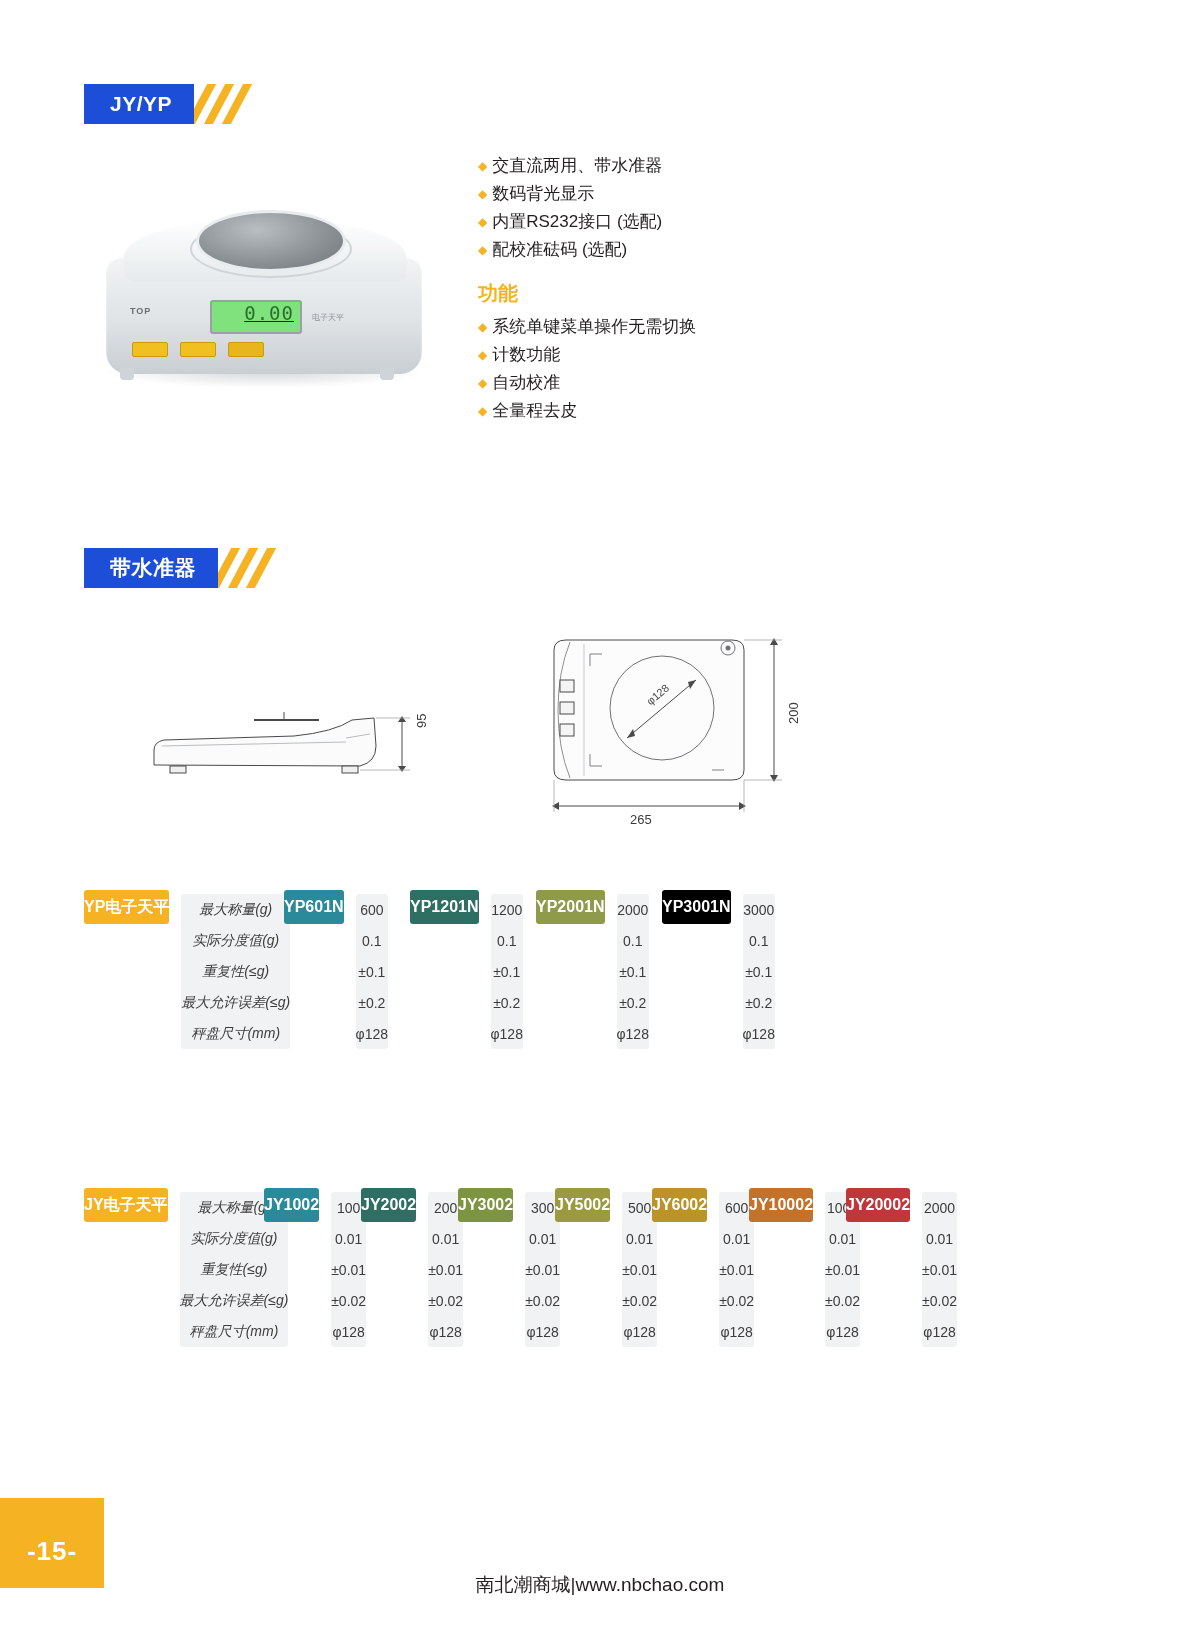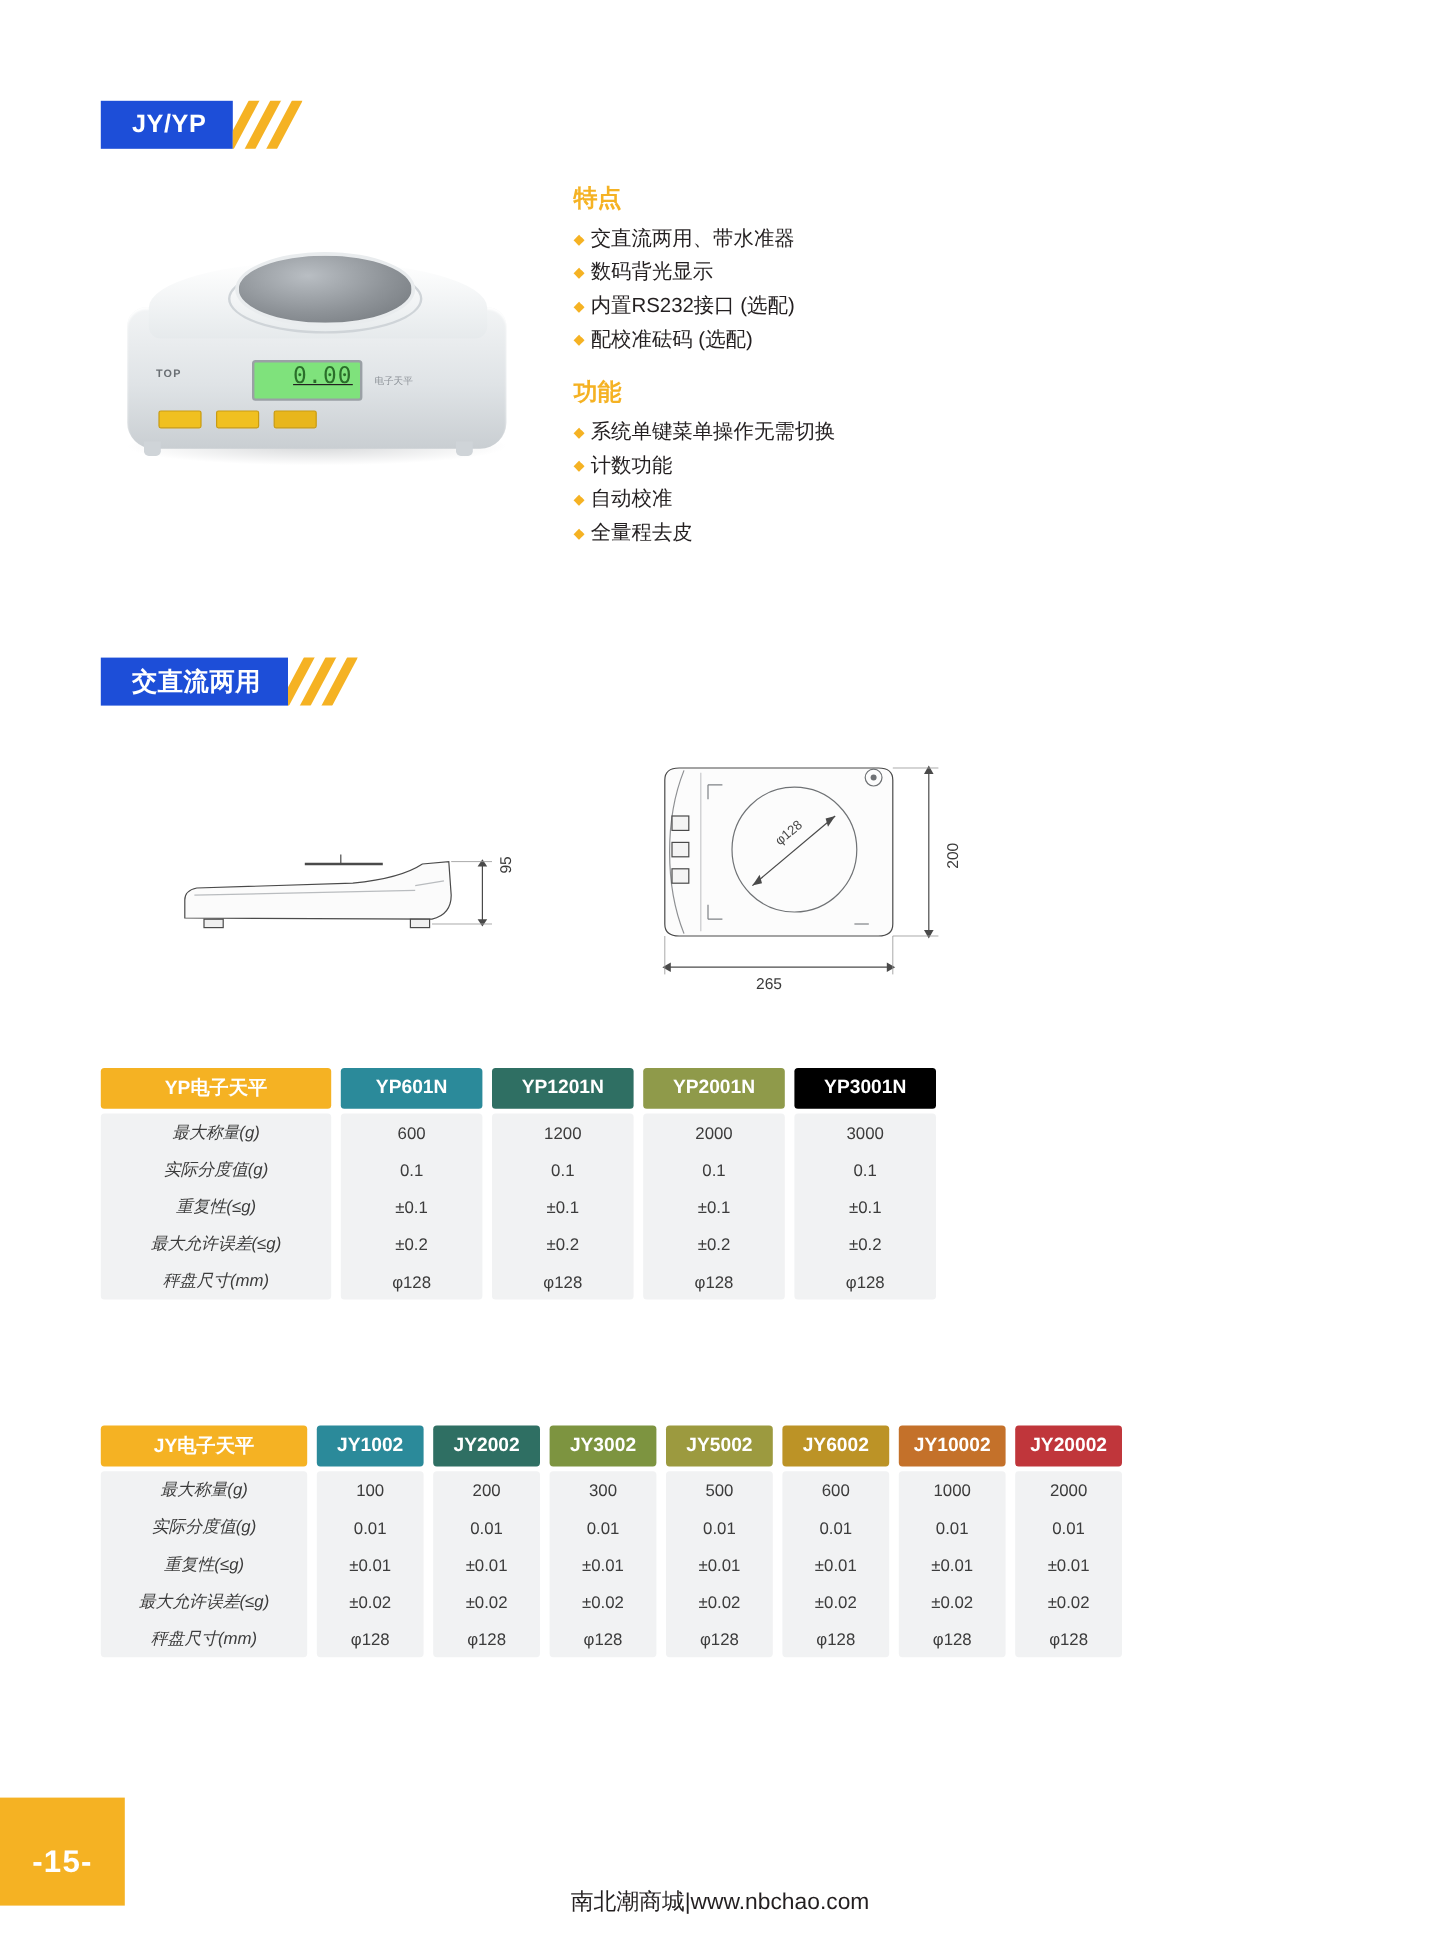--- a/index.html
+++ b/index.html
@@ -111,21 +111,21 @@
   .dim-label{
     font-size:13px;color:#3b3b3b;font-family:"Liberation Sans",sans-serif;
   }
 
   
   .spec-block{position:absolute;}
   #spec-yp{left:84px;top:890px;}
   #spec-jy{left:84px;top:1188px;}
 
   .spec-row{display:flex;}
-  .col{display:flex;flex-direction:column;}
+  .col{display:flex;flex-direction:row;gap:12px;}
   .col.labels{width:192px;}
   .col.vals{width:118px;margin-left:8px;}
   #spec-jy .col.labels{width:172px;}
   #spec-jy .col.vals{width:89px;margin-left:8px;}
 
   .head-cell{
     height:34px;display:flex;align-items:center;justify-content:center;
     color:#ffffff;font-weight:bold;font-size:16px;border-radius:3px;
     white-space:nowrap;
   }
@@ -177,21 +177,20 @@
     <span>0.00</span>
   </div>
   <div class="sc-btn b1"></div>
   <div class="sc-btn b2"></div>
   <div class="sc-btn b3"></div>
   <div class="sc-foot f1"></div>
   <div class="sc-foot f2"></div>
 </div>
 
 <div id="features">
-  <div class="feat-head">特点</div>
   <ul class="feat-list">
     <li>
         <span class="dia">◆</span>
         <span>交直流两用、带水准器</span>
       </li>
     <li>
         <span class="dia">◆</span>
         <span>数码背光显示</span>
       </li>
     <li>
@@ -219,21 +218,21 @@
       </li>
     <li>
         <span class="dia">◆</span>
         <span>全量程去皮</span>
       </li>
   </ul>
 </div>
 
 <div class="banner" id="banner-dim">
   <div class="bar">
-    <span>交直流两用</span>
+    <span>带水准器</span>
   </div>
   <div class="tail">
       <i></i>
       <i></i>
       <i></i>
     </div>
 </div>
 
 <div id="dims">
   <svg width="1030" height="220" viewBox="0 0 1030 220">

